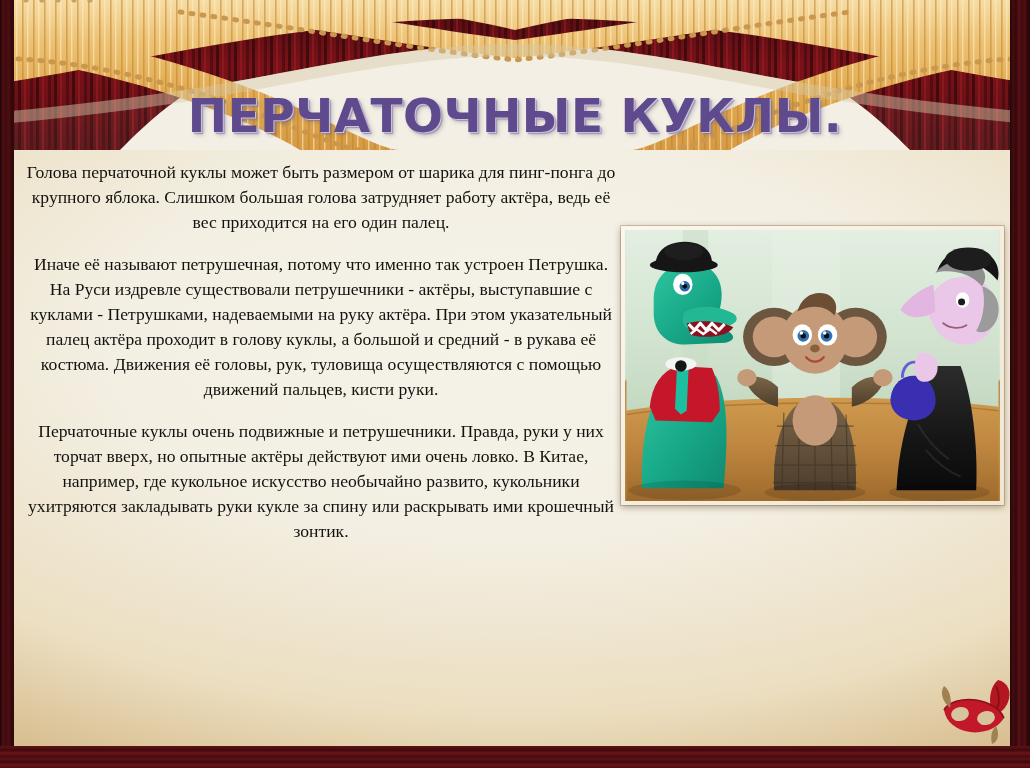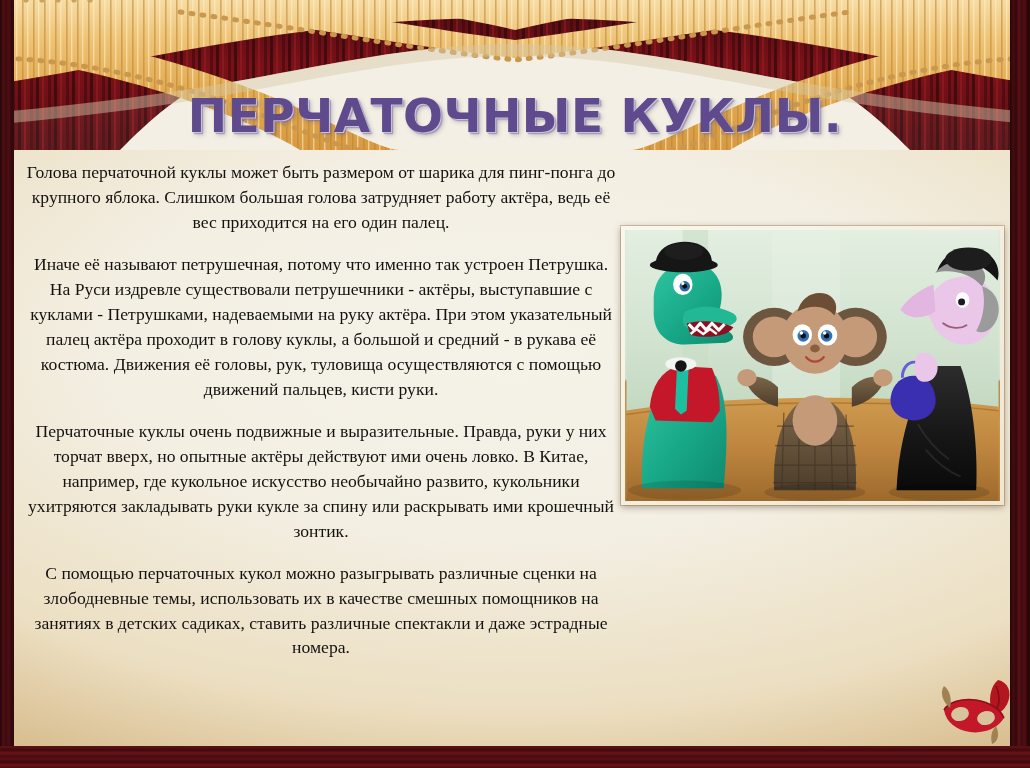--- a/index.html
+++ b/index.html
@@ -229,22 +229,21 @@
     </svg>
   </div>
 
   <div class="title-wrap">
     <h1 class="title">ПЕРЧАТОЧНЫЕ КУКЛЫ.</h1>
   </div>
 
   <div class="body-text">
     <p>Голова перчаточной куклы может быть размером от шарика для пинг-понга до крупного яблока. Слишком большая голова затрудняет работу актёра, ведь её вес приходится на его один палец.</p>
     <p>Иначе её называют петрушечная, потому что именно так устроен Петрушка. На Руси издревле существовали петрушечники - актёры, выступавшие с куклами - Петрушками, надеваемыми на руку актёра. При этом указательный палец актёра проходит в голову куклы, а большой и средний - в рукава её костюма. Движения её головы, рук, туловища осуществляются с помощью движений пальцев, кисти руки.</p>
-    <p>Перчаточные куклы очень подвижные и выразительные. Правда, руки у них торчат вверх, но опытные актёры действуют ими очень ловко. В Китае, например, где кукольное искусство необычайно развито, кукольники ухитряются закладывать руки кукле за спину или раскрывать ими крошечный зонтик.</p>
-    <p>С помощью перчаточных кукол можно разыгрывать различные сценки на злободневные темы, использовать их в качестве смешных помощников на занятиях в детских садиках, ставить различные спектакли и даже эстрадные номера.</p>
+    <p>Перчаточные куклы очень подвижные и петрушечники. Правда, руки у них торчат вверх, но опытные актёры действуют ими очень ловко. В Китае, например, где кукольное искусство необычайно развито, кукольники ухитряются закладывать руки кукле за спину или раскрывать ими крошечный зонтик.</p>
   </div>
 
   <div class="photo-frame">
     <div class="photo">
       <svg viewBox="0 0 383 279" xmlns="http://www.w3.org/2000/svg">
         <defs>
           <linearGradient id="wallG" x1="0" y1="0" x2="0" y2="1">
             <stop offset="0%" stop-color="#e3efe1"></stop>
             <stop offset="70%" stop-color="#cfe1cd"></stop>
             <stop offset="100%" stop-color="#c3d8c1"></stop>

